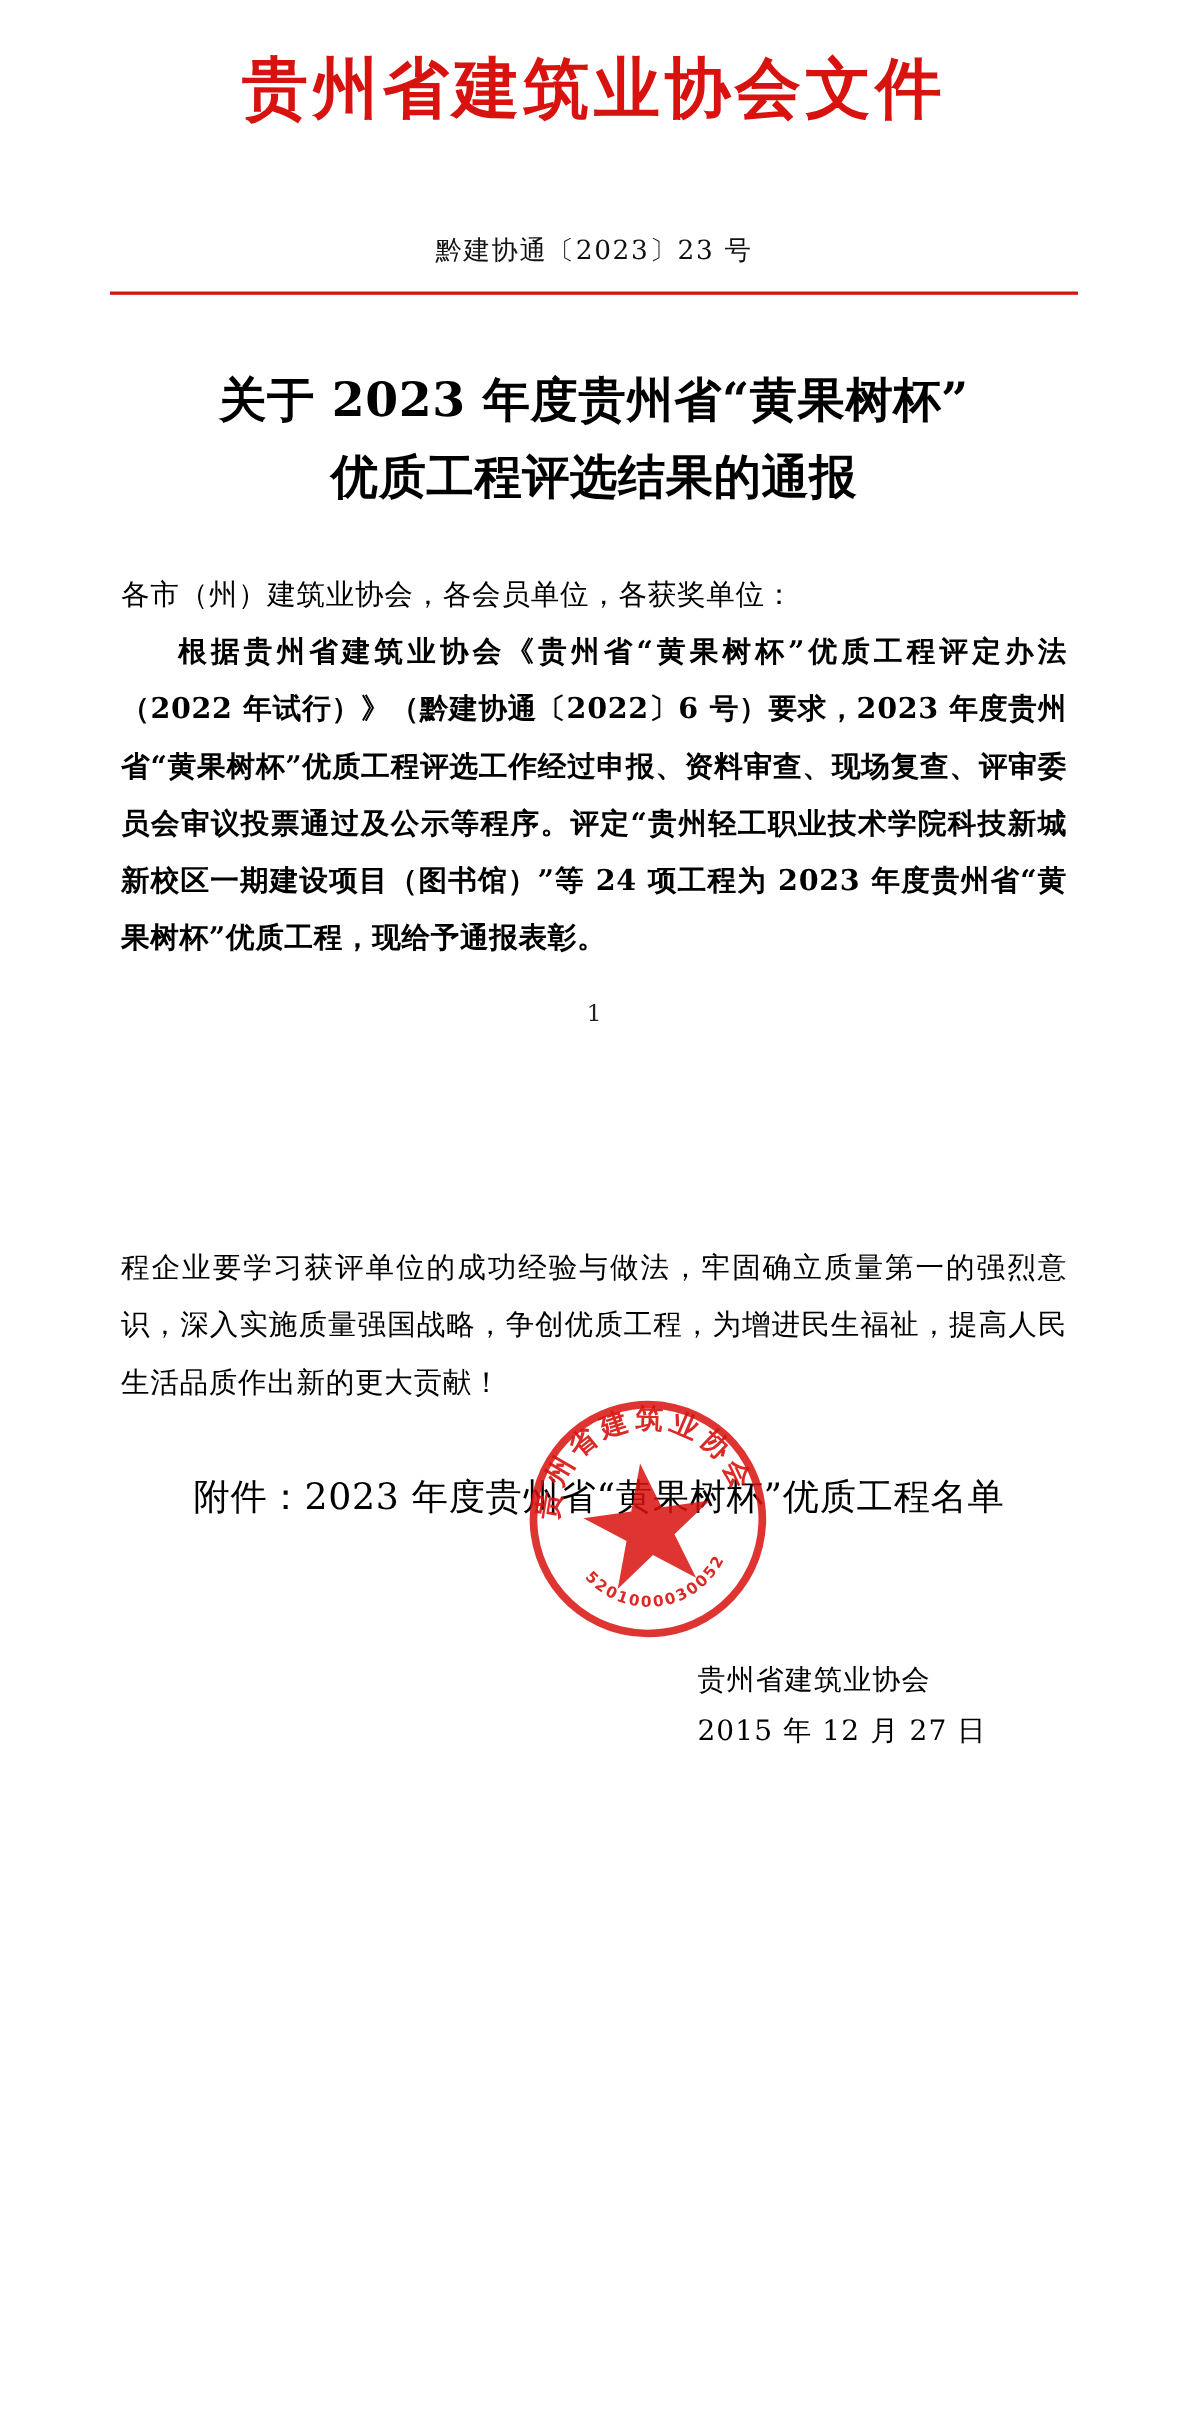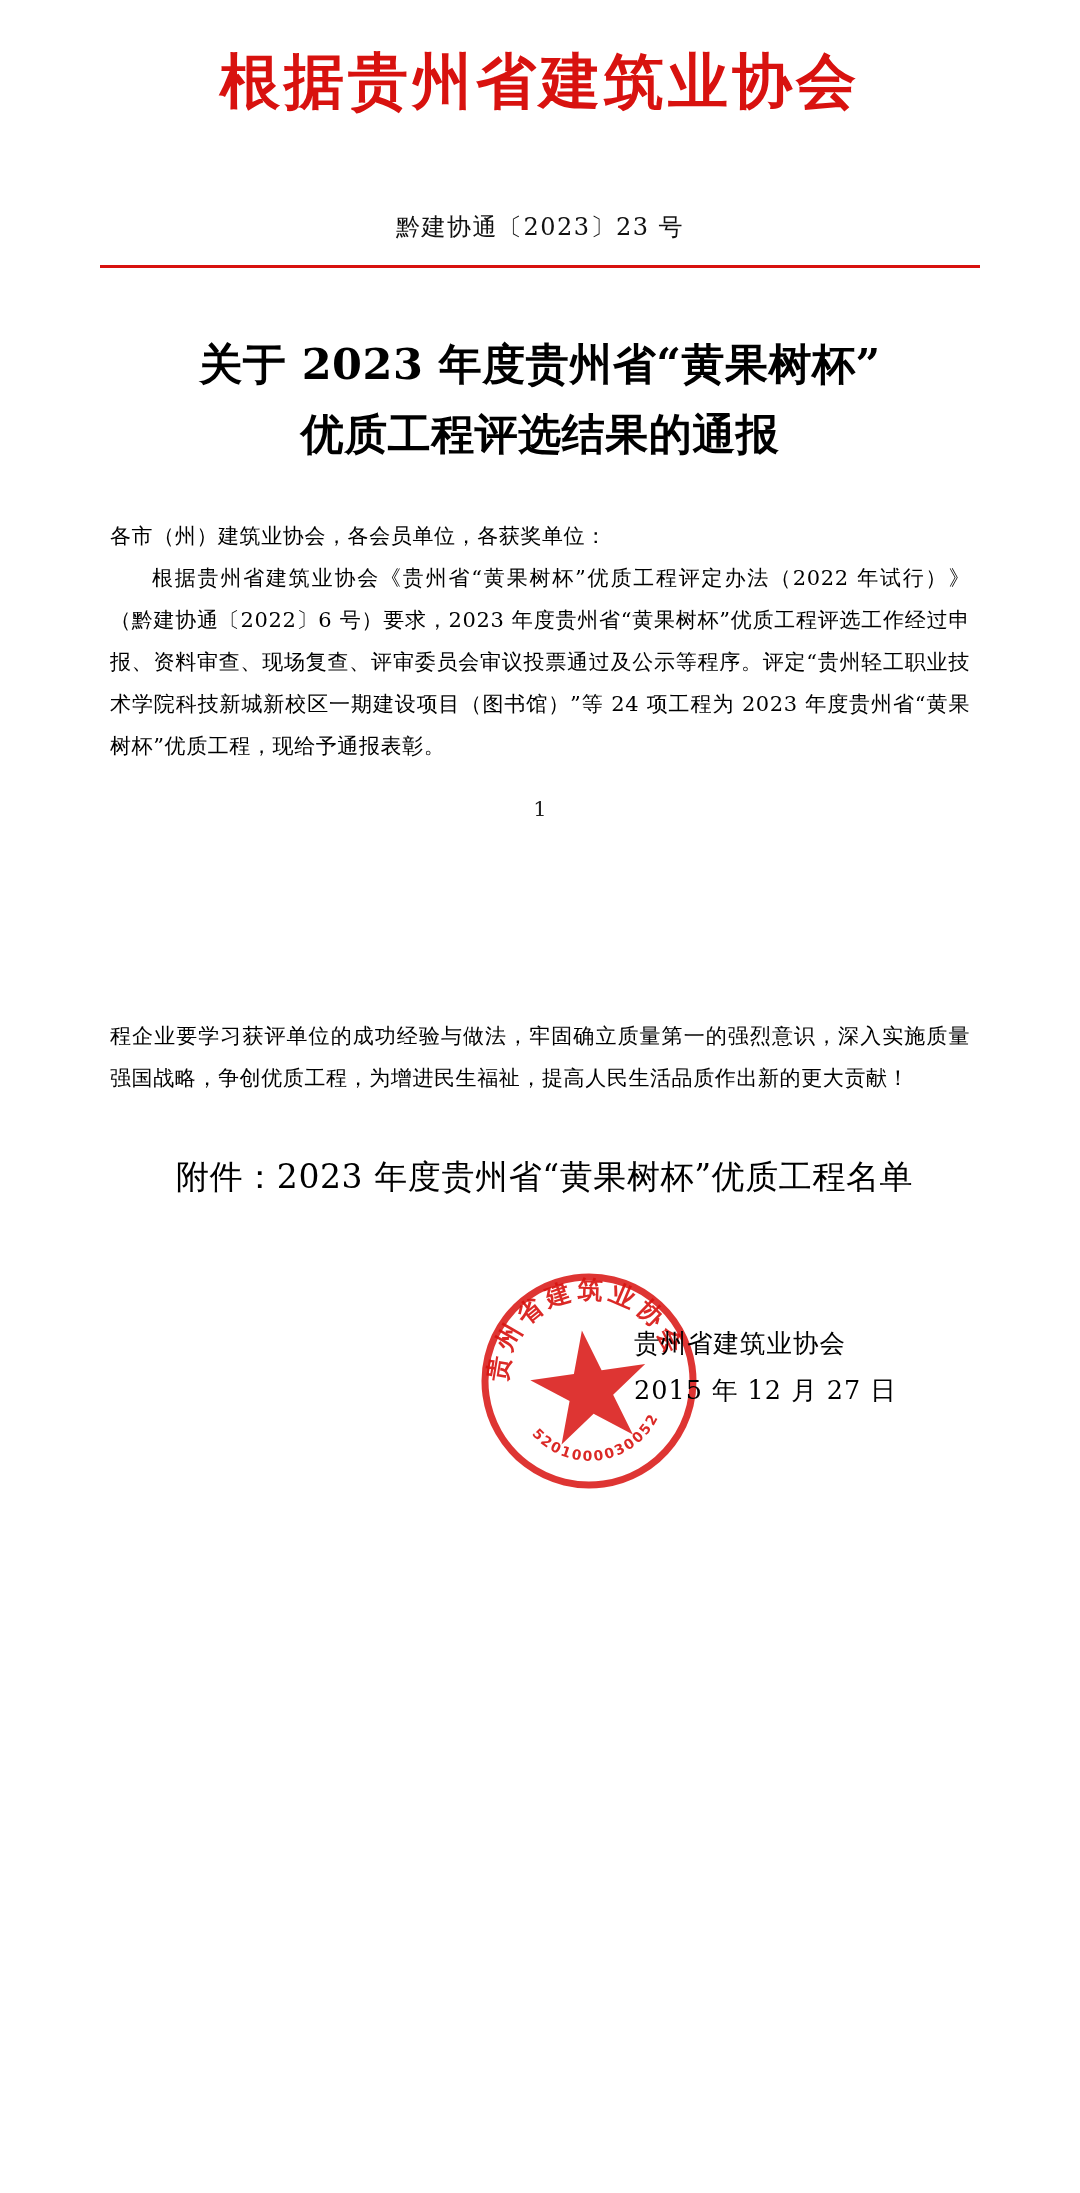--- a/index.html
+++ b/index.html
@@ -64,30 +64,31 @@
     font-weight: 700;
     font-size: 43px;
     line-height: 1.62;
     letter-spacing: 0.5px;
   }
 
   
   .body-block {
     margin: 46px auto 0 auto;
     width: 860px;
-    font-size: 21px;
+    font-size: 26px;
     line-height: 2.0;
     letter-spacing: 0.6px;
     text-align: justify;
   }
   .body-block p {
     margin: 0;
   }
   .indent {
     text-indent: 2em;
+    font-weight: bold;
   }
 
   
   .page-number {
     margin-top: 30px;
     text-align: center;
     font-size: 21px;
     color: #222;
   }
 
@@ -134,21 +135,21 @@
   .seal svg { display:block; }
 
   .bottom-pad { height: 240px; }
 </style>
 </head>
 <body>
 
 <div class="page">
 
   <div class="doc-header">
-    <div class="doc-header-title">根据贵州省建筑业协会</div>
+    <div class="doc-header-title">贵州省建筑业协会文件</div>
   </div>
 
   <div class="doc-number-row">
     <span class="doc-number">黔建协通〔2023〕23 号</span>
   </div>
 
   <div class="red-rule"></div>
 
   <div class="doc-title">关于 2023 年度贵州省“黄果树杯”优质工程评选结果的通报</div>
 

